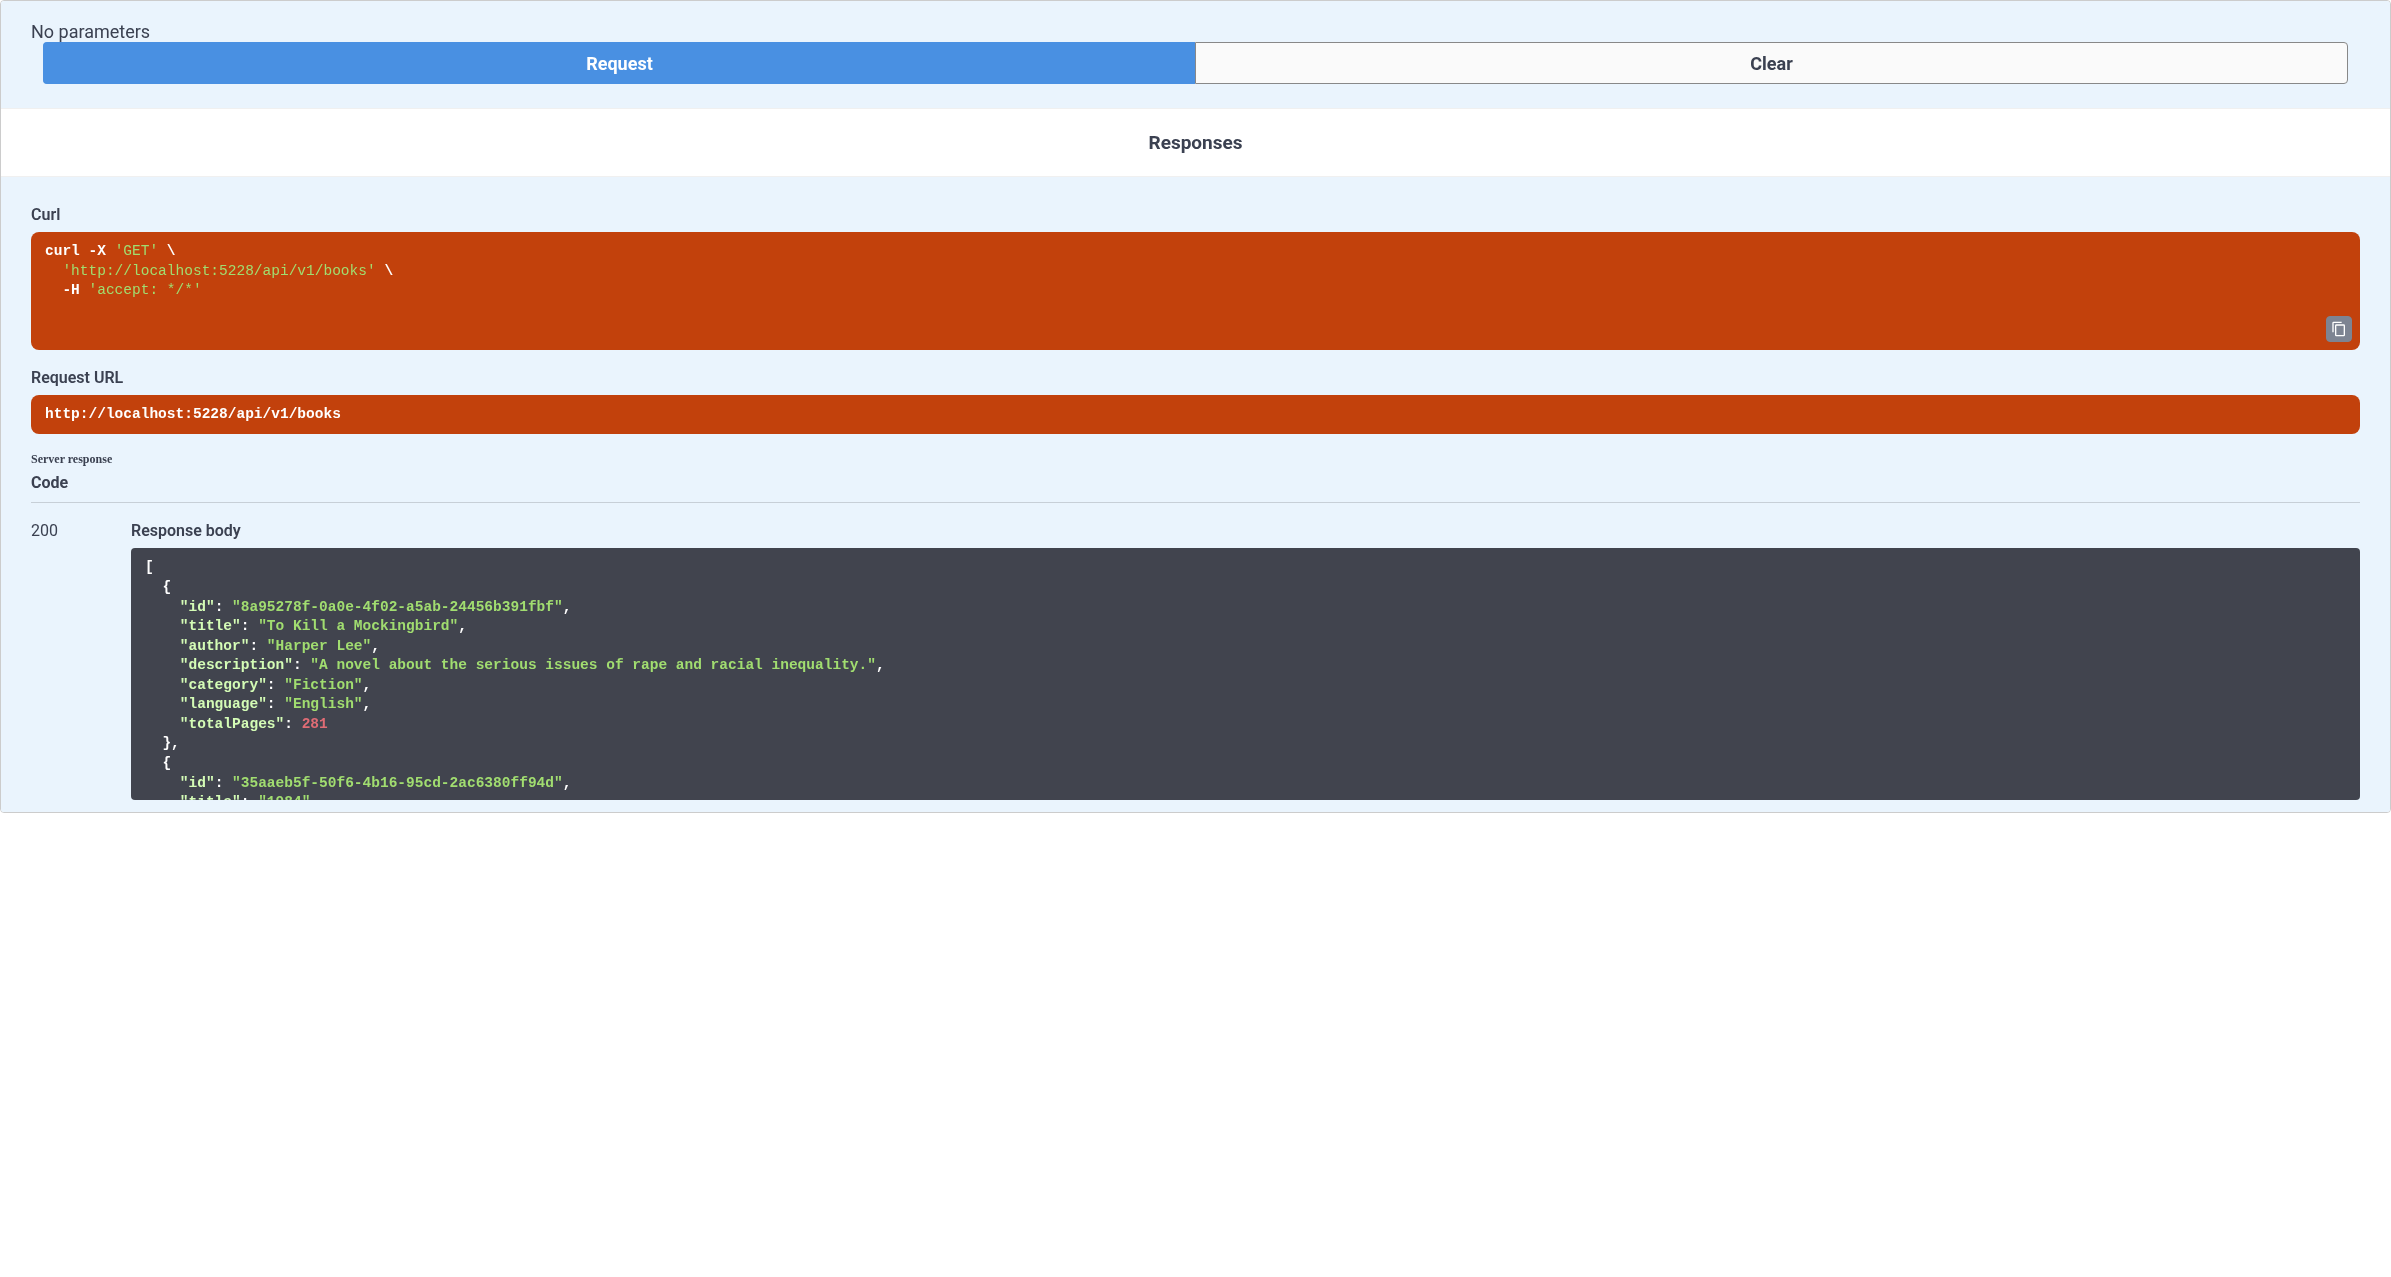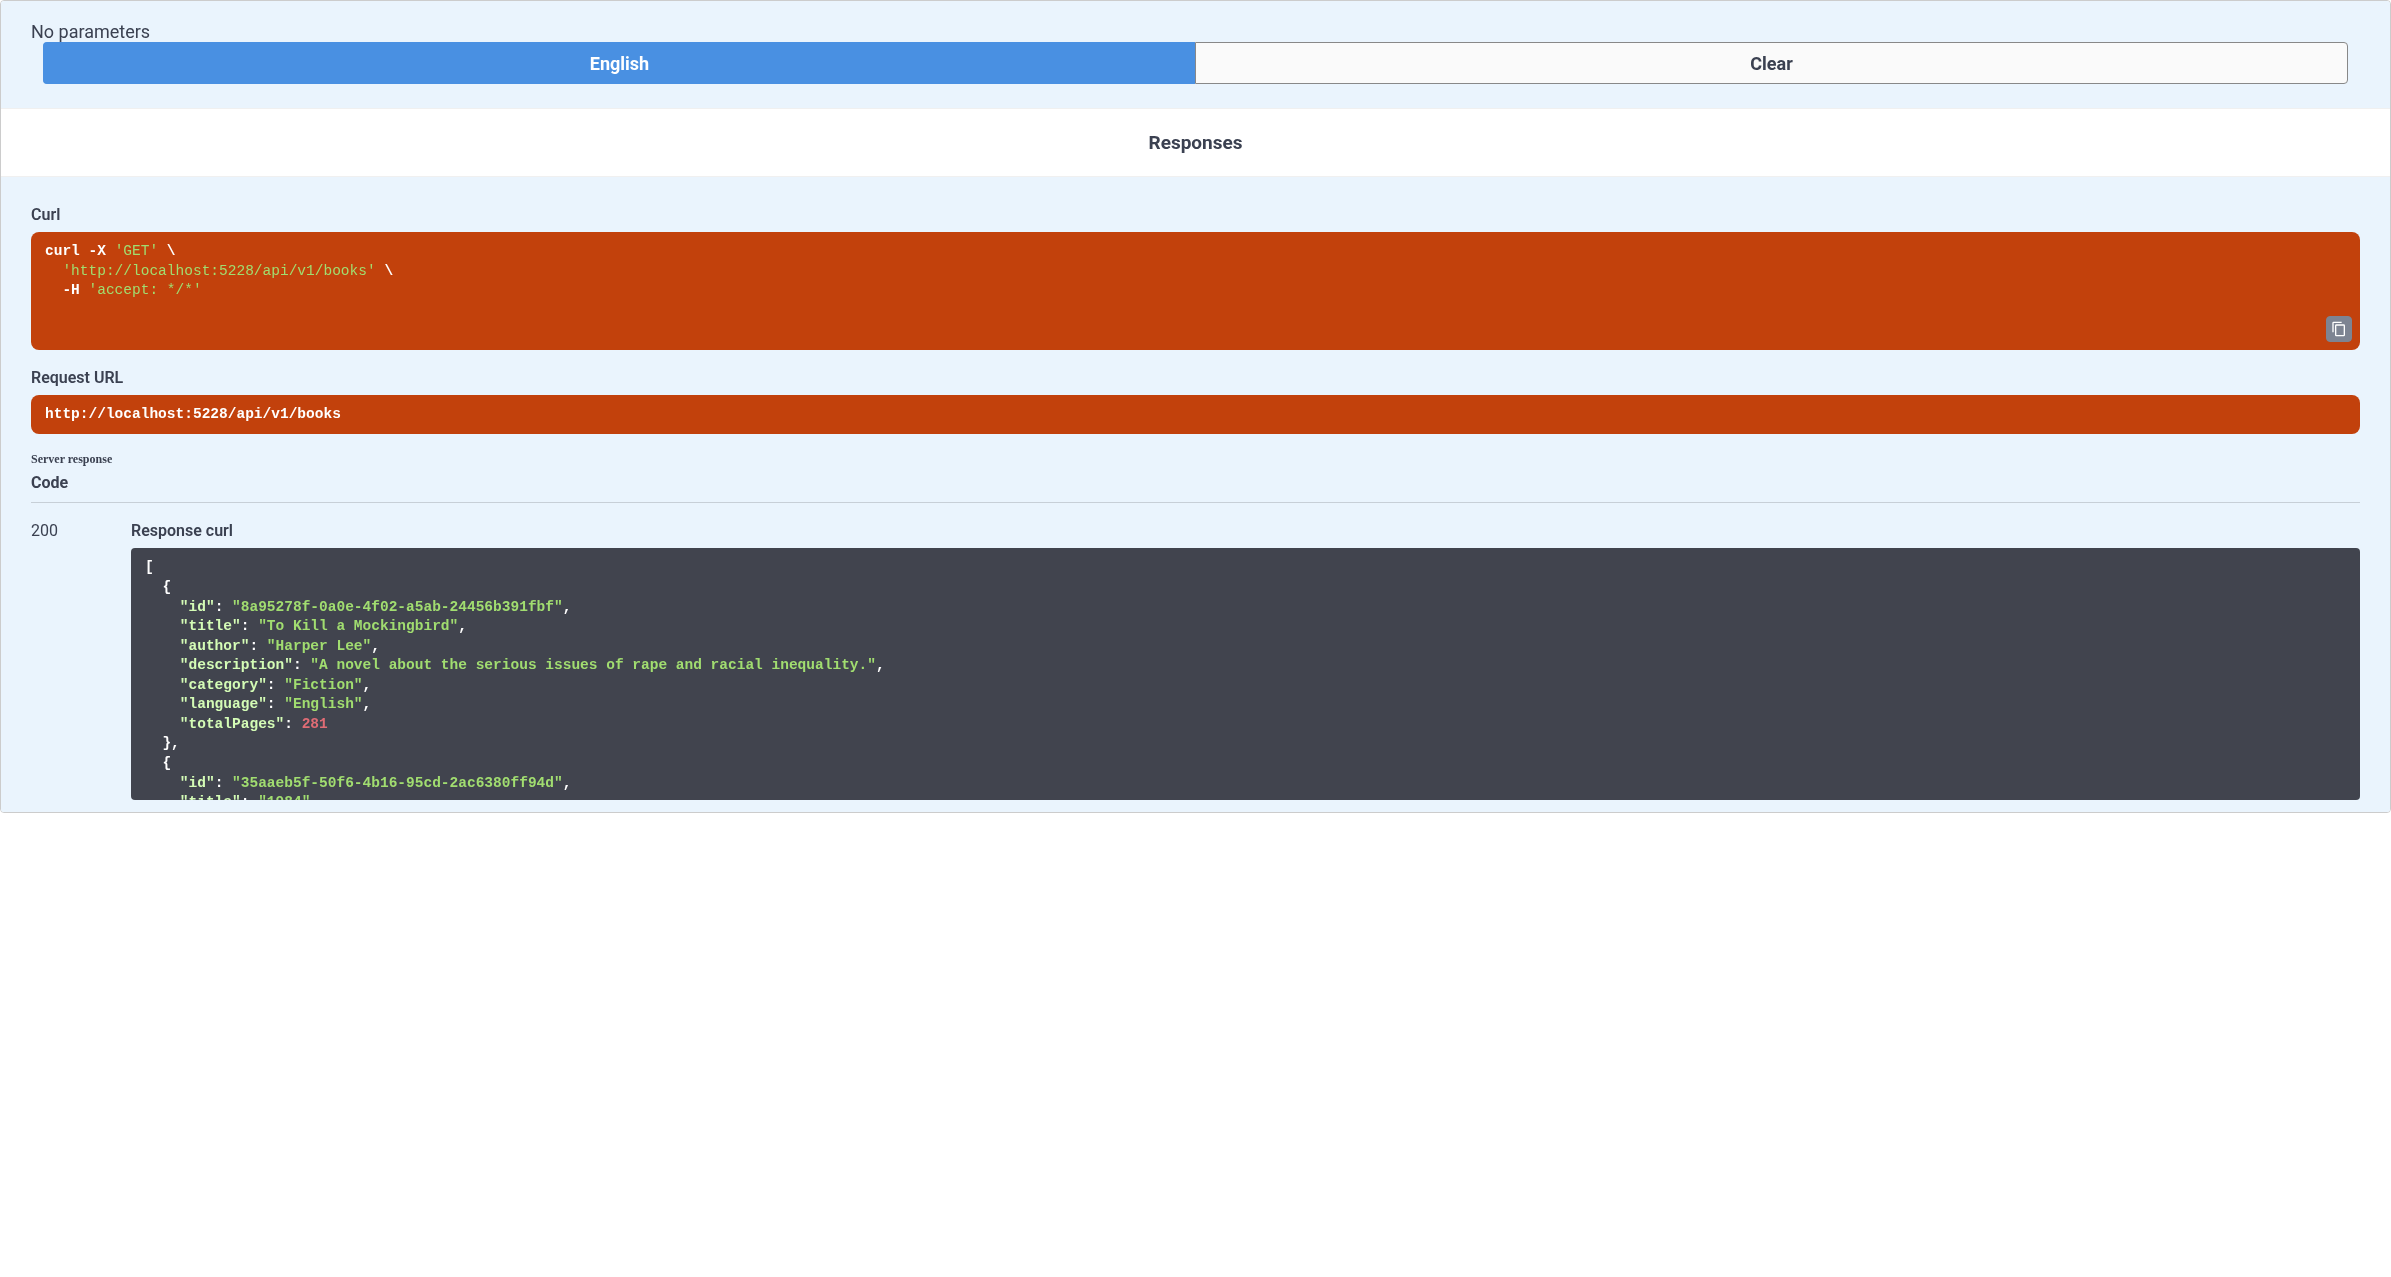--- a/index.html
+++ b/index.html
@@ -137,21 +137,21 @@
   .resp-body-block::-webkit-scrollbar-thumb { background: #a8bdd3; border-radius: 8px; }
 </style>
 </head>
 <body>
 
 <div class="tile">
 
   <div class="section-params">
     <div class="no-params">No parameters</div>
     <div class="btn-row">
-      <div class="btn execute">English</div>
+      <div class="btn execute">Request</div>
       <div class="btn clear">Clear</div>
     </div>
   </div>
 
   <div class="section-responses-header">
     <h4>Responses</h4>
   </div>
 
   <div class="section-responses">
 
@@ -171,21 +171,21 @@
 
     <div class="server-resp-lbl">Server response</div>
 
     <div class="resp-table">
       <div class="resp-hdr-row">
         <div class="resp-col-code">Code</div>
       </div>
       <div class="resp-row">
         <div class="resp-col-code">200</div>
         <div class="resp-col-details">
-          <div class="resp-body-lbl">Response curl</div>
+          <div class="resp-body-lbl">Response body</div>
           <div class="resp-body-block" id="resp-body"><span class="tok-w">[</span>
   <span class="tok-w">{</span>
     <span class="tok-k">"id"</span><span class="tok-w">:</span> <span class="tok-s">"8a95278f-0a0e-4f02-a5ab-24456b391fbf"</span><span class="tok-w">,</span>
     <span class="tok-k">"title"</span><span class="tok-w">:</span> <span class="tok-s">"To Kill a Mockingbird"</span><span class="tok-w">,</span>
     <span class="tok-k">"author"</span><span class="tok-w">:</span> <span class="tok-s">"Harper Lee"</span><span class="tok-w">,</span>
     <span class="tok-k">"description"</span><span class="tok-w">:</span> <span class="tok-s">"A novel about the serious issues of rape and racial inequality."</span><span class="tok-w">,</span>
     <span class="tok-k">"category"</span><span class="tok-w">:</span> <span class="tok-s">"Fiction"</span><span class="tok-w">,</span>
     <span class="tok-k">"language"</span><span class="tok-w">:</span> <span class="tok-s">"English"</span><span class="tok-w">,</span>
     <span class="tok-k">"totalPages"</span><span class="tok-w">:</span> <span class="tok-n">281</span>
   <span class="tok-w">}</span><span class="tok-w">,</span>

